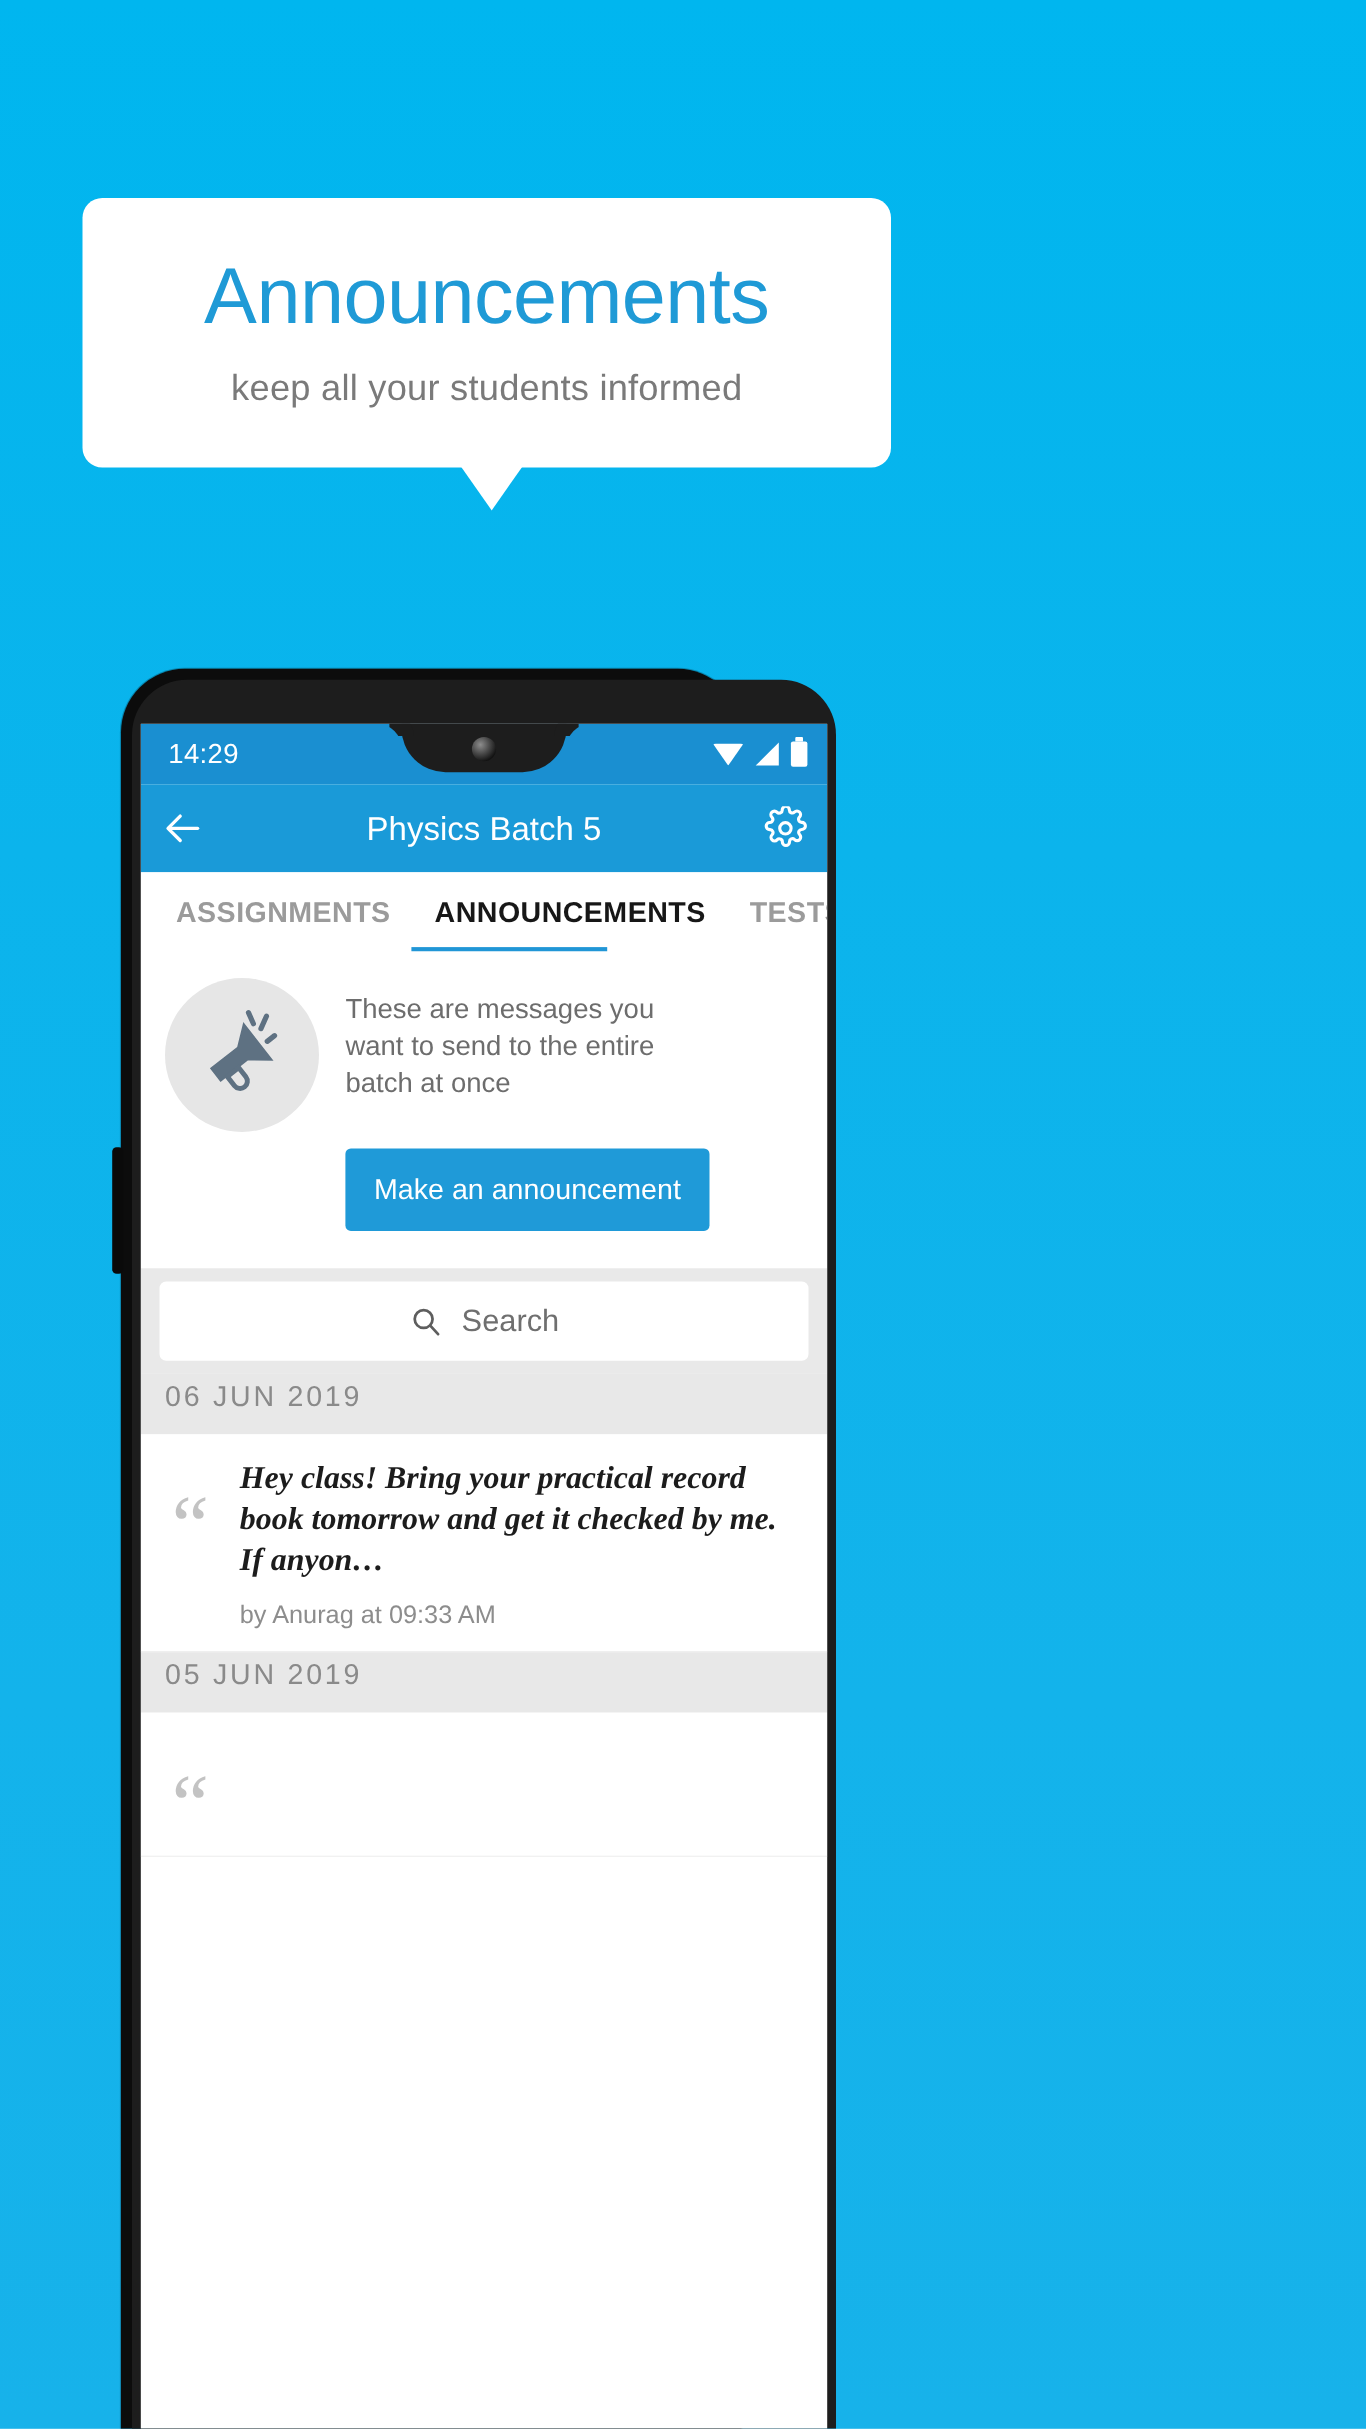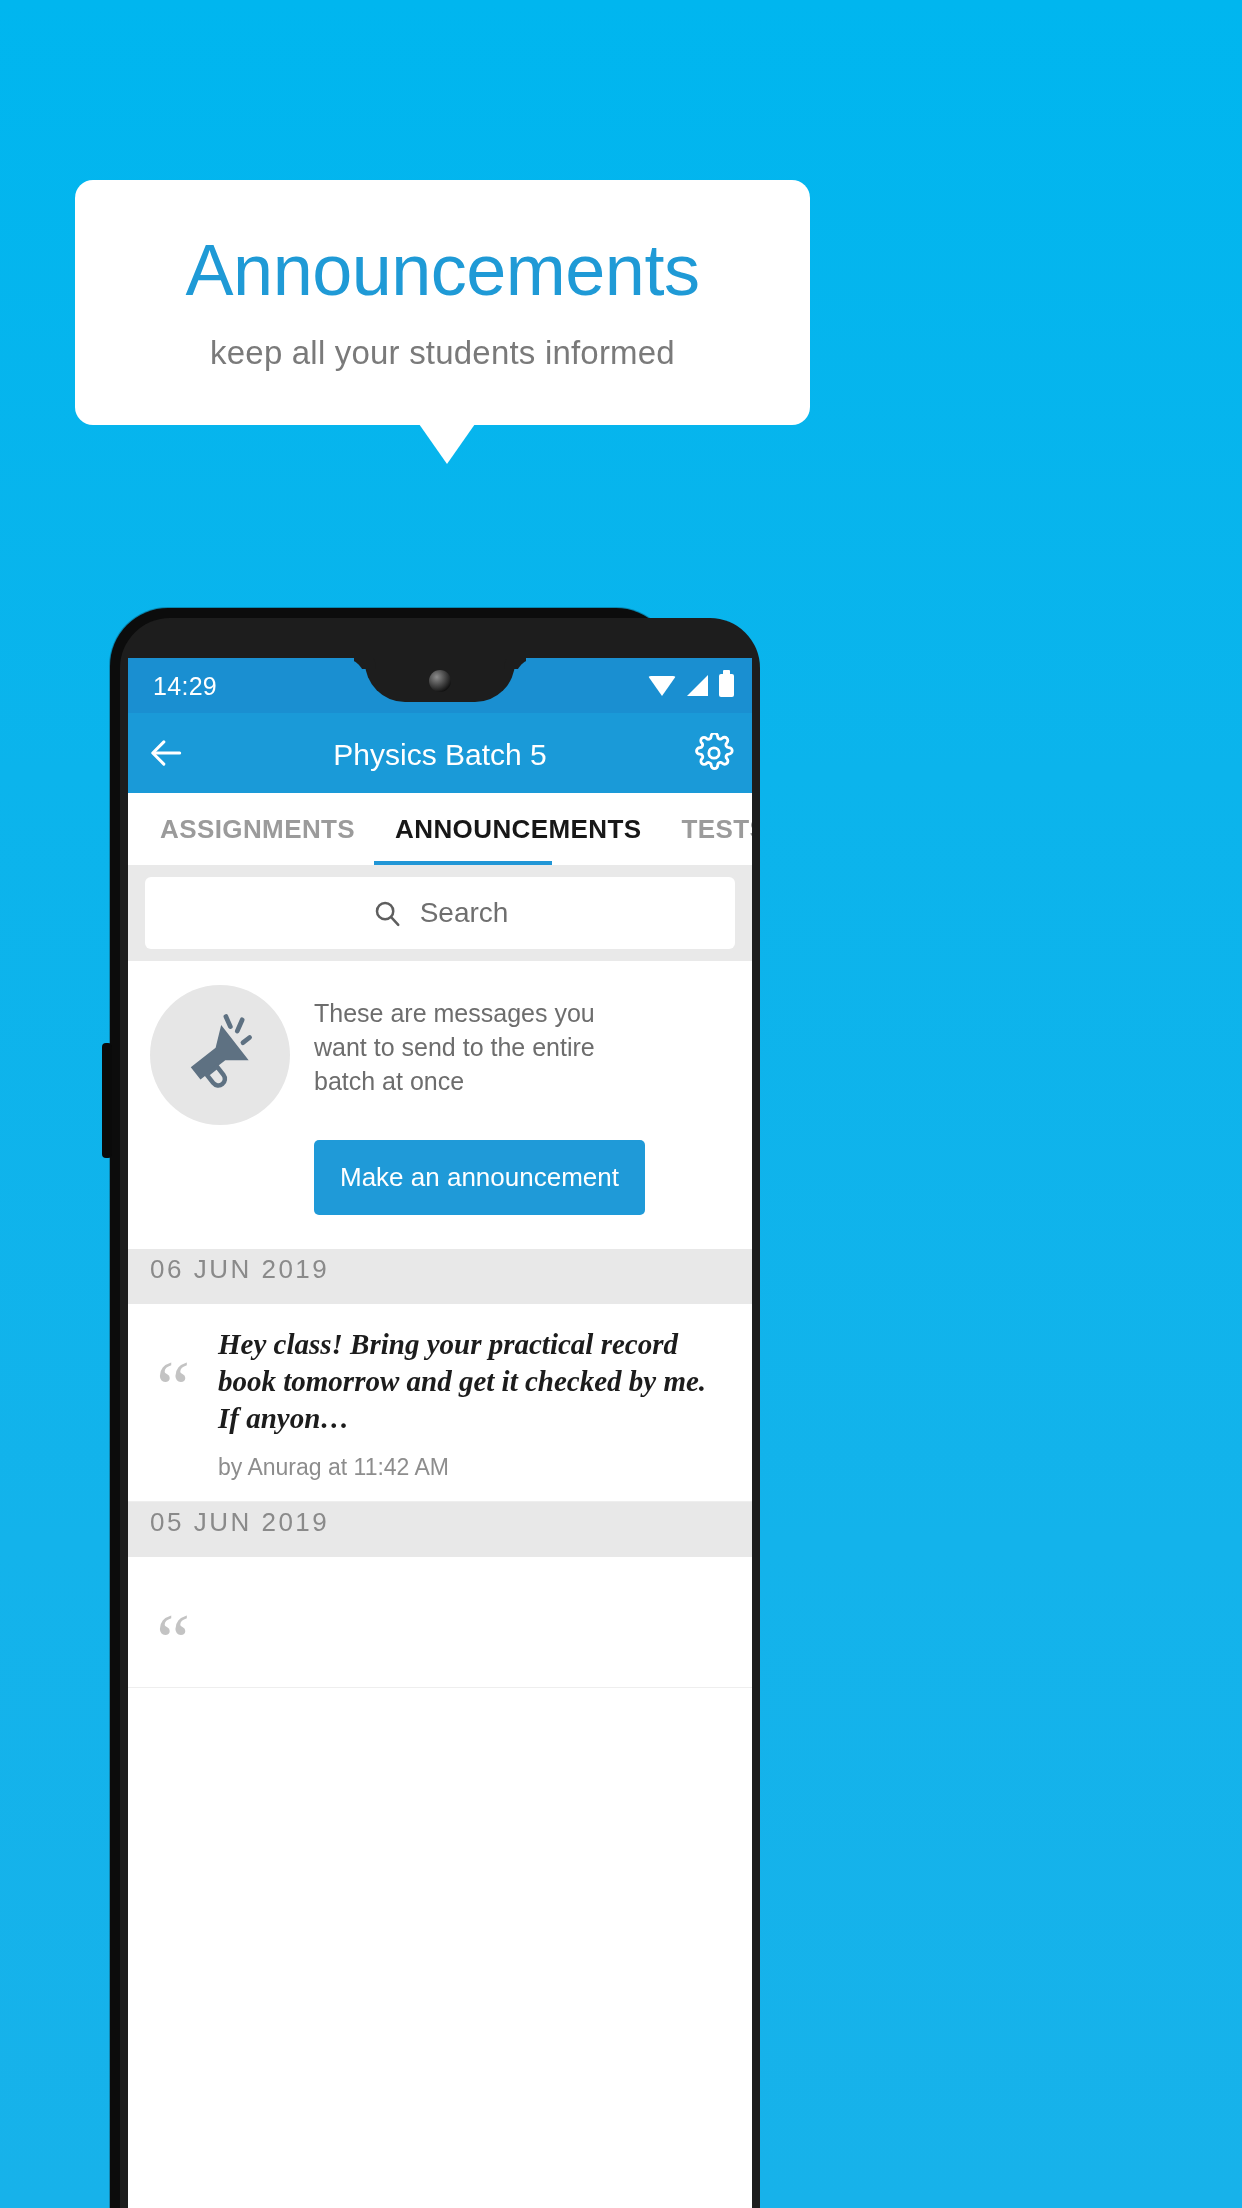--- a/index.html
+++ b/index.html
@@ -282,56 +282,56 @@
           </svg>
         </div>
       </div>
 
       <div id="tabs">
         <div class="tab">ASSIGNMENTS</div>
         <div class="tab active">ANNOUNCEMENTS</div>
         <div class="tab">TESTS</div>
         <div class="tab"></div>
         <div id="tab-underline"></div>
-      </div>
-
-      <div id="search-wrap">
-        <div id="search-box">
-          <svg viewBox="0 0 24 24" width="30" height="30" fill="none" stroke="#5e5e5e" stroke-width="2" stroke-linecap="round">
-            <circle cx="10.5" cy="10.5" r="6.5"></circle>
-              <line x1="15.5" y1="15.5" x2="21" y2="21.5"></line>
-          </svg>
-          <span id="search-placeholder">Search</span>
-        </div>
       </div>
 
       <div id="promo">
         <div id="promo-circle">
           <svg viewBox="0 0 64 64" width="84" height="84" fill="#5e7182">
             <g transform="rotate(-38 32 34)">
               <path d="M10 26 h24 l14 -11 v34 l-14 -11 h-24 z"></path>
               <path d="M16 38 h10 v8 a5 5 0 0 1 -10 0 z" fill="none" stroke="#5e7182" stroke-width="3.4"></path>
               <rect x="52" y="10" width="3.6" height="12" rx="1.8" transform="rotate(14 53 16)"></rect>
               <rect x="58" y="17" width="3.6" height="13" rx="1.8" transform="rotate(62 59 23)"></rect>
               <rect x="55" y="30" width="3.6" height="10" rx="1.8" transform="rotate(90 56 35)"></rect>
             </g>
           </svg>
         </div>
         <div id="promo-right">
           <div id="promo-text">These are messages you want to send to the entire batch at once</div>
           <button id="promo-btn">Make an announcement</button>
         </div>
       </div>
 
+      <div id="search-wrap">
+        <div id="search-box">
+          <svg viewBox="0 0 24 24" width="30" height="30" fill="none" stroke="#5e5e5e" stroke-width="2" stroke-linecap="round">
+            <circle cx="10.5" cy="10.5" r="6.5"></circle>
+              <line x1="15.5" y1="15.5" x2="21" y2="21.5"></line>
+          </svg>
+          <span id="search-placeholder">Search</span>
+        </div>
+      </div>
+
       <div class="date-header">06  JUN  2019</div>
       <div class="ann">
         <div class="ann-quote">“</div>
         <div class="ann-body">
           <div class="ann-text">Hey class! Bring your practical record book tomorrow and get it checked by me. If anyon…</div>
-          <div class="ann-meta">by Anurag at 11:42 AM</div>
+          <div class="ann-meta">by Anurag at 09:33 AM</div>
         </div>
       </div>
 
       <div class="date-header">05  JUN  2019</div>
       <div class="ann">
         <div class="ann-quote">“</div>
       </div>
 
     </div>
   </div>

